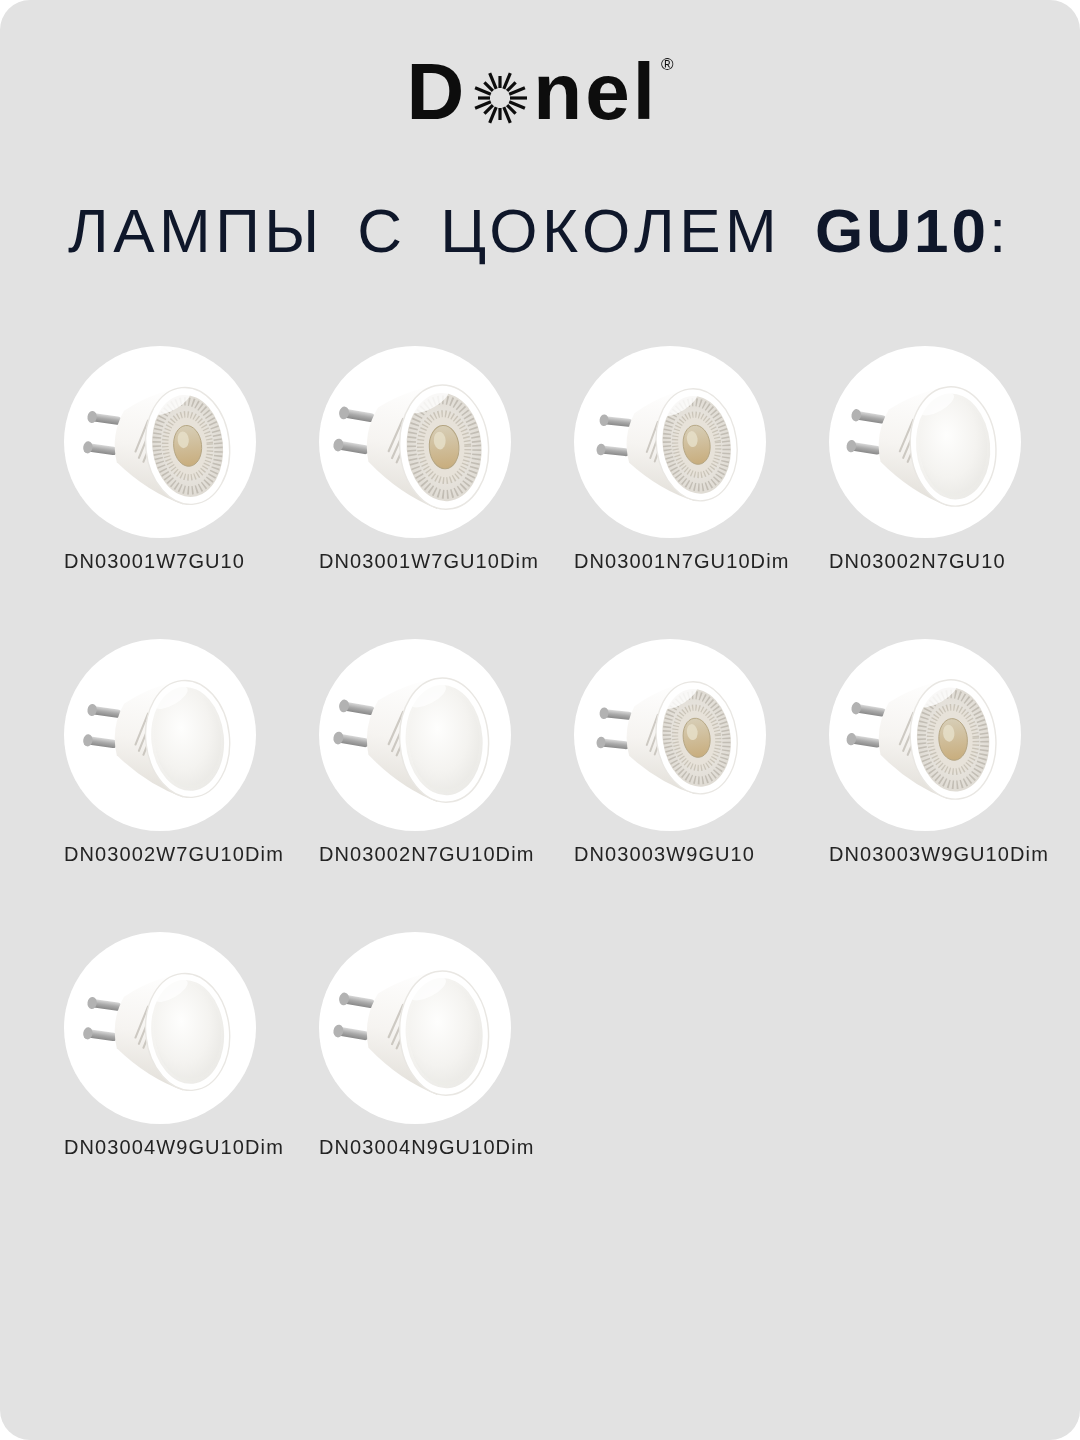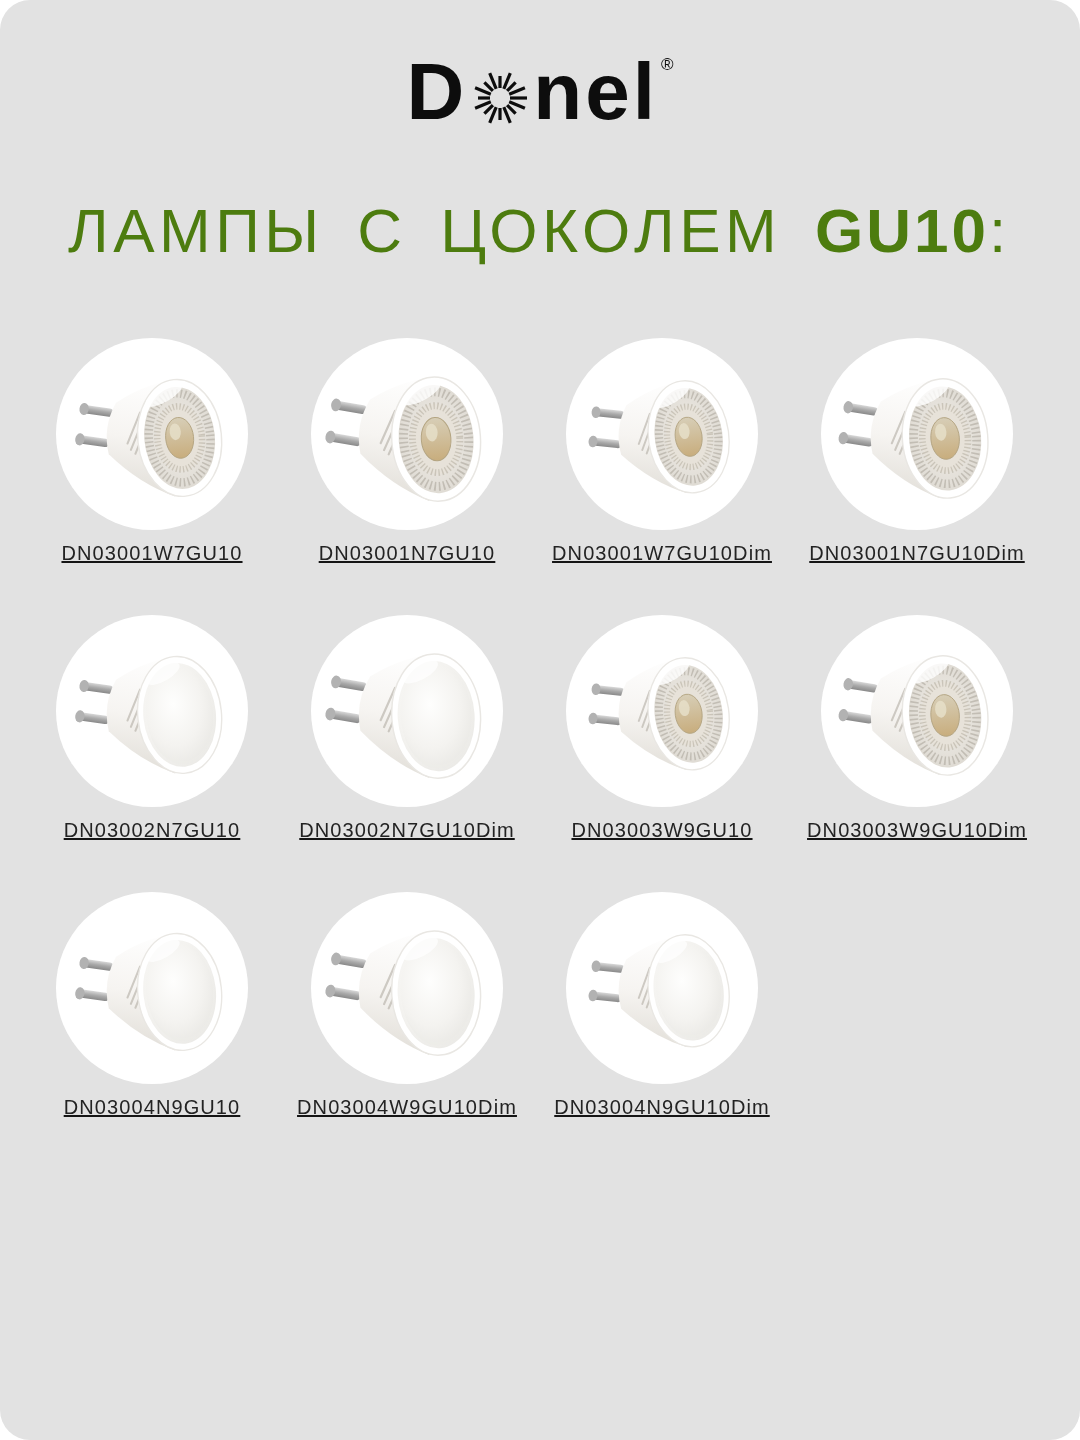--- a/index.html
+++ b/index.html
@@ -40,35 +40,35 @@
   
   .title {
     position: absolute;
     top: 200px; left: 68px;
     margin: 0;
     font-size: 62px;
     font-weight: normal;
     letter-spacing: 4.5px;
     word-spacing: 12px;
     white-space: nowrap;
-    color: #4d7c0f;
+    color: #0f172a;
     line-height: 1;
   }
   .title .hl { font-weight: bold; letter-spacing: 3px; }
 
   
   .grid {
     position: absolute;
     top: 338px; left: 56px;
     display: grid;
     grid-template-columns: repeat(4, 192px);
     column-gap: 63px;
     row-gap: 50px;
   }
-  figure.cell { margin: 0; width: 192px; display: flex; flex-direction: column; align-items: center; text-decoration: underline; }
+  figure.cell { margin: 8px; width: 192px; display: flex; flex-direction: column; align-items: flex-start; }
   .circle {
     width: 192px; height: 192px;
     border-radius: 50%;
     background: #ffffff;
     display: flex; align-items: center; justify-content: center;
     overflow: hidden;
   }
   .lamp { width: 186px; height: 186px; }
   .cell:nth-child(4n+1) .lamp { transform: rotate(8deg); }
   .cell:nth-child(4n+2) .lamp { transform: rotate(10deg) scale(1.06); }
@@ -188,28 +188,20 @@
 
     <figure class="cell">
       <div class="circle">
         <svg class="lamp" viewBox="0 0 200 200">
             <use href="#lamp-clear-sym"></use>
           </svg>
       </div>
       <figcaption class="code">DN03001W7GU10</figcaption>
     </figure>
 
-    <figure class="cell">
-      <div class="circle">
-        <svg class="lamp" viewBox="0 0 200 200">
-            <use href="#lamp-clear-sym"></use>
-          </svg>
-      </div>
-      <figcaption class="code">DN03001N7GU10</figcaption>
-    </figure>
 
     <figure class="cell">
       <div class="circle">
         <svg class="lamp" viewBox="0 0 200 200">
             <use href="#lamp-clear-sym"></use>
           </svg>
       </div>
       <figcaption class="code">DN03001W7GU10Dim</figcaption>
     </figure>
 
@@ -225,20 +217,28 @@
 
     <figure class="cell">
       <div class="circle">
         <svg class="lamp" viewBox="0 0 200 200">
             <use href="#lamp-frosted-sym"></use>
           </svg>
       </div>
       <figcaption class="code">DN03002N7GU10</figcaption>
     </figure>
 
+    <figure class="cell">
+      <div class="circle">
+        <svg class="lamp" viewBox="0 0 200 200">
+            <use href="#lamp-frosted-sym"></use>
+          </svg>
+      </div>
+      <figcaption class="code">DN03002W7GU10Dim</figcaption>
+    </figure>
 
     <figure class="cell">
       <div class="circle">
         <svg class="lamp" viewBox="0 0 200 200">
             <use href="#lamp-frosted-sym"></use>
           </svg>
       </div>
       <figcaption class="code">DN03002N7GU10Dim</figcaption>
     </figure>
 
@@ -256,28 +256,20 @@
       <div class="circle">
         <svg class="lamp" viewBox="0 0 200 200">
             <use href="#lamp-clear-sym"></use>
           </svg>
       </div>
       <figcaption class="code">DN03003W9GU10Dim</figcaption>
     </figure>
 
 
 
-    <figure class="cell">
-      <div class="circle">
-        <svg class="lamp" viewBox="0 0 200 200">
-            <use href="#lamp-frosted-sym"></use>
-          </svg>
-      </div>
-      <figcaption class="code">DN03004N9GU10</figcaption>
-    </figure>
 
     <figure class="cell">
       <div class="circle">
         <svg class="lamp" viewBox="0 0 200 200">
             <use href="#lamp-frosted-sym"></use>
           </svg>
       </div>
       <figcaption class="code">DN03004W9GU10Dim</figcaption>
     </figure>
 

